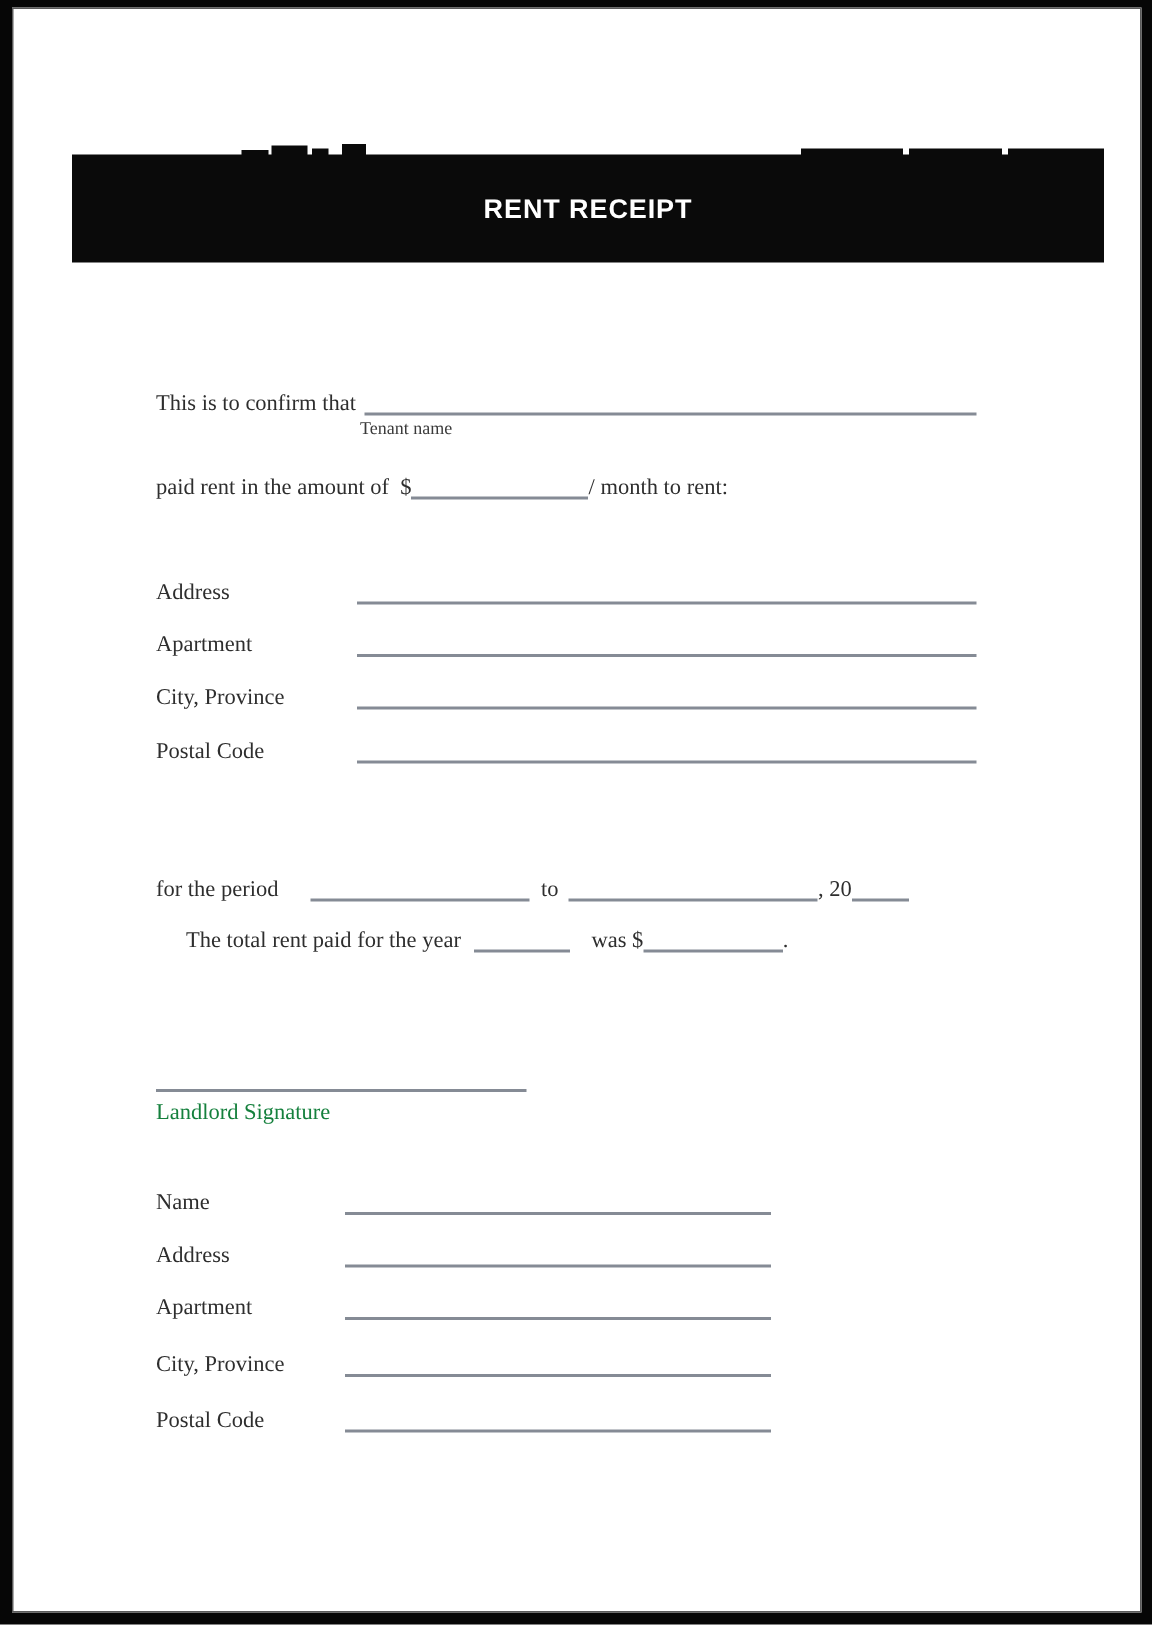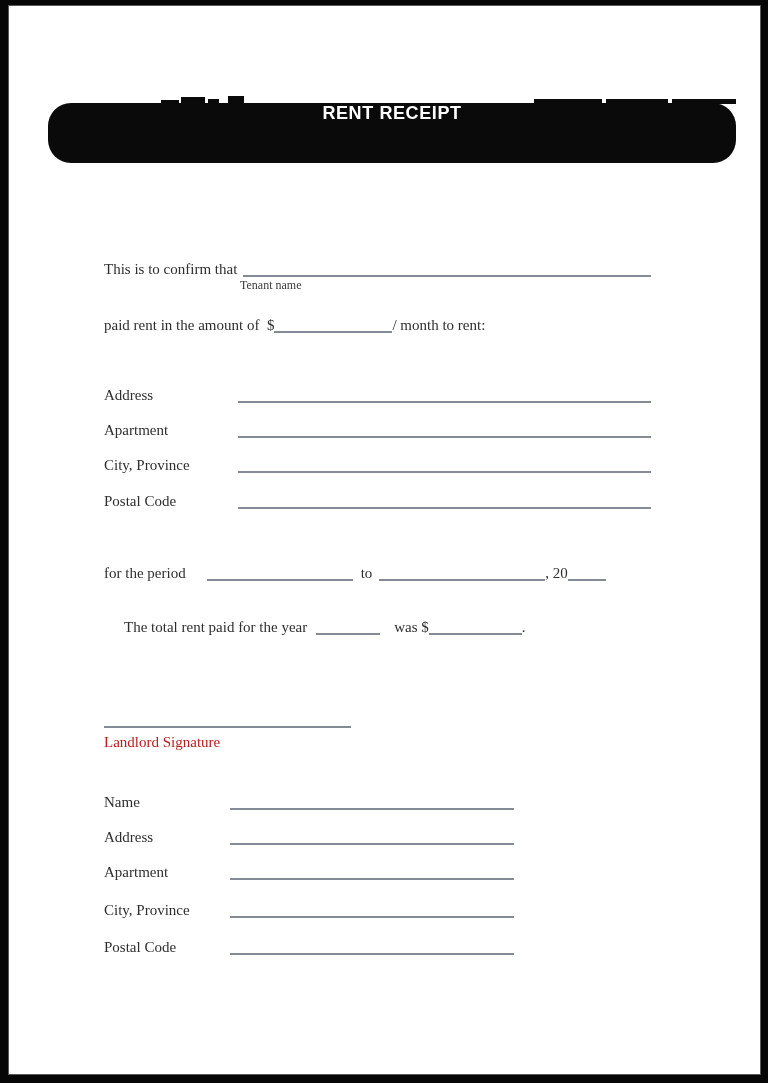--- a/index.html
+++ b/index.html
@@ -9,41 +9,41 @@
     font-family:"Liberation Serif", serif;
     -webkit-font-smoothing:antialiased;
   }
   .page{
     position:absolute;left:8px;top:5px;width:753px;height:1070px;
     box-sizing:border-box;background:#ffffff;border:1px solid #5a5a5a;
     overflow:hidden;color:#2e2e2e;
   }
   
   .header-bar{
-    position:absolute;left:39px;top:97px;width:688px;height:60px;
-    background:#0a0a0a;display:flex;align-items:flex-start;justify-content:center;border-radius:23px;
+    position:absolute;left:39px;top:97px;width:688px;height:72px;
+    background:#0a0a0a;display:flex;align-items:center;justify-content:center;
   }
   .header-title{
     color:#ffffff;font-family:"Liberation Sans", sans-serif;
     font-weight:bold;font-size:18px;letter-spacing:.6px;
   }
   .artifact{position:absolute;background:#0a0a0a;}
   
   .row{
     position:absolute;display:flex;align-items:flex-end;
     font-size:15px;line-height:20px;height:21px;white-space:pre;
   }
   .lbl{flex:0 0 auto;}
   .fill{flex:1 1 auto;border-bottom:2px solid #858b95;margin:0 0 2px 6px;}
   .blank{display:inline-block;border-bottom:2px solid #858b95;margin:0 0 2px 0;height:14px;}
   .caption{
     position:absolute;font-size:12px;color:#3a3a3a;
   }
   .abs-line{position:absolute;height:2px;background:#858b95;}
-  .static-text{position:absolute;font-size:15px;line-height:20px;color:#b91c1c;white-space:pre;}
+  .static-text{position:absolute;font-size:15px;line-height:20px;color:#15803d;white-space:pre;}
   .field-row .lbl{flex:0 0 128px;}
   .landlord-row .lbl{flex:0 0 120px;}
 </style>
 </head>
 <body>
 
 <div class="page">
 
   <div class="artifact" style="left:152px;top:94px;width:18px;height:4px;"></div>
   <div class="artifact" style="left:172px;top:91px;width:24px;height:7px;"></div>
@@ -79,21 +79,21 @@
   </div>
   <div class="row field-row" style="left:95px;top:448px;width:547px;">
     <span class="lbl">City, Province</span>
     <span class="fill"></span>
   </div>
   <div class="row field-row" style="left:95px;top:484px;width:547px;">
     <span class="lbl">Postal Code</span>
     <span class="fill"></span>
   </div>
 
-  <div class="row" style="left:95px;top:556px;">
+  <div class="row" style="left:95px;top:576px;">
     <span class="lbl">for the period</span>
     <span class="blank" style="width:146px;margin-left:21px;"></span>
     <span class="lbl" style="margin-left:8px;">to</span>
     <span class="blank" style="width:166px;margin-left:7px;"></span>
     <span class="lbl">, 20</span>
     <span class="blank" style="width:38px;"></span>
   </div>
 
   <div class="row" style="left:95px;top:610px;margin-left:20px;">
     <span class="lbl">The total rent paid for the year</span>

